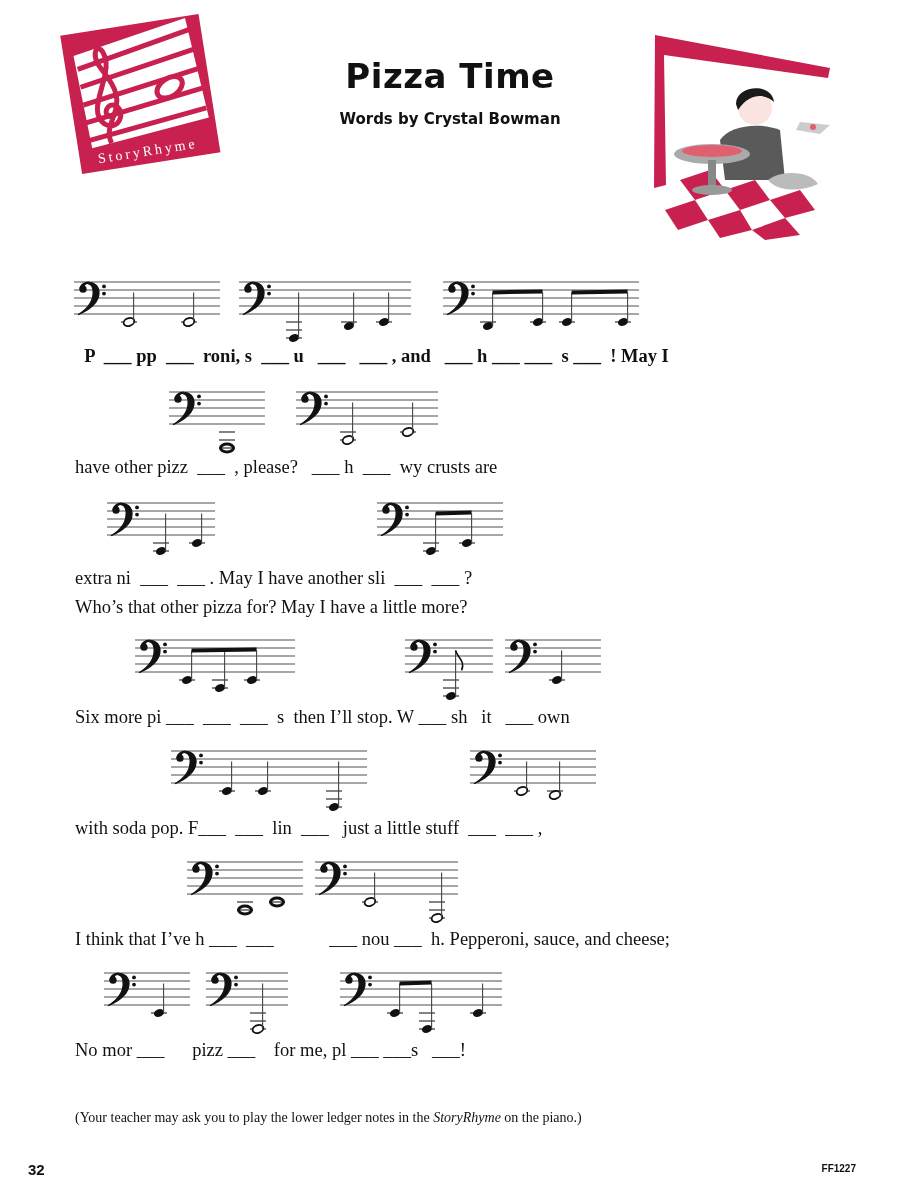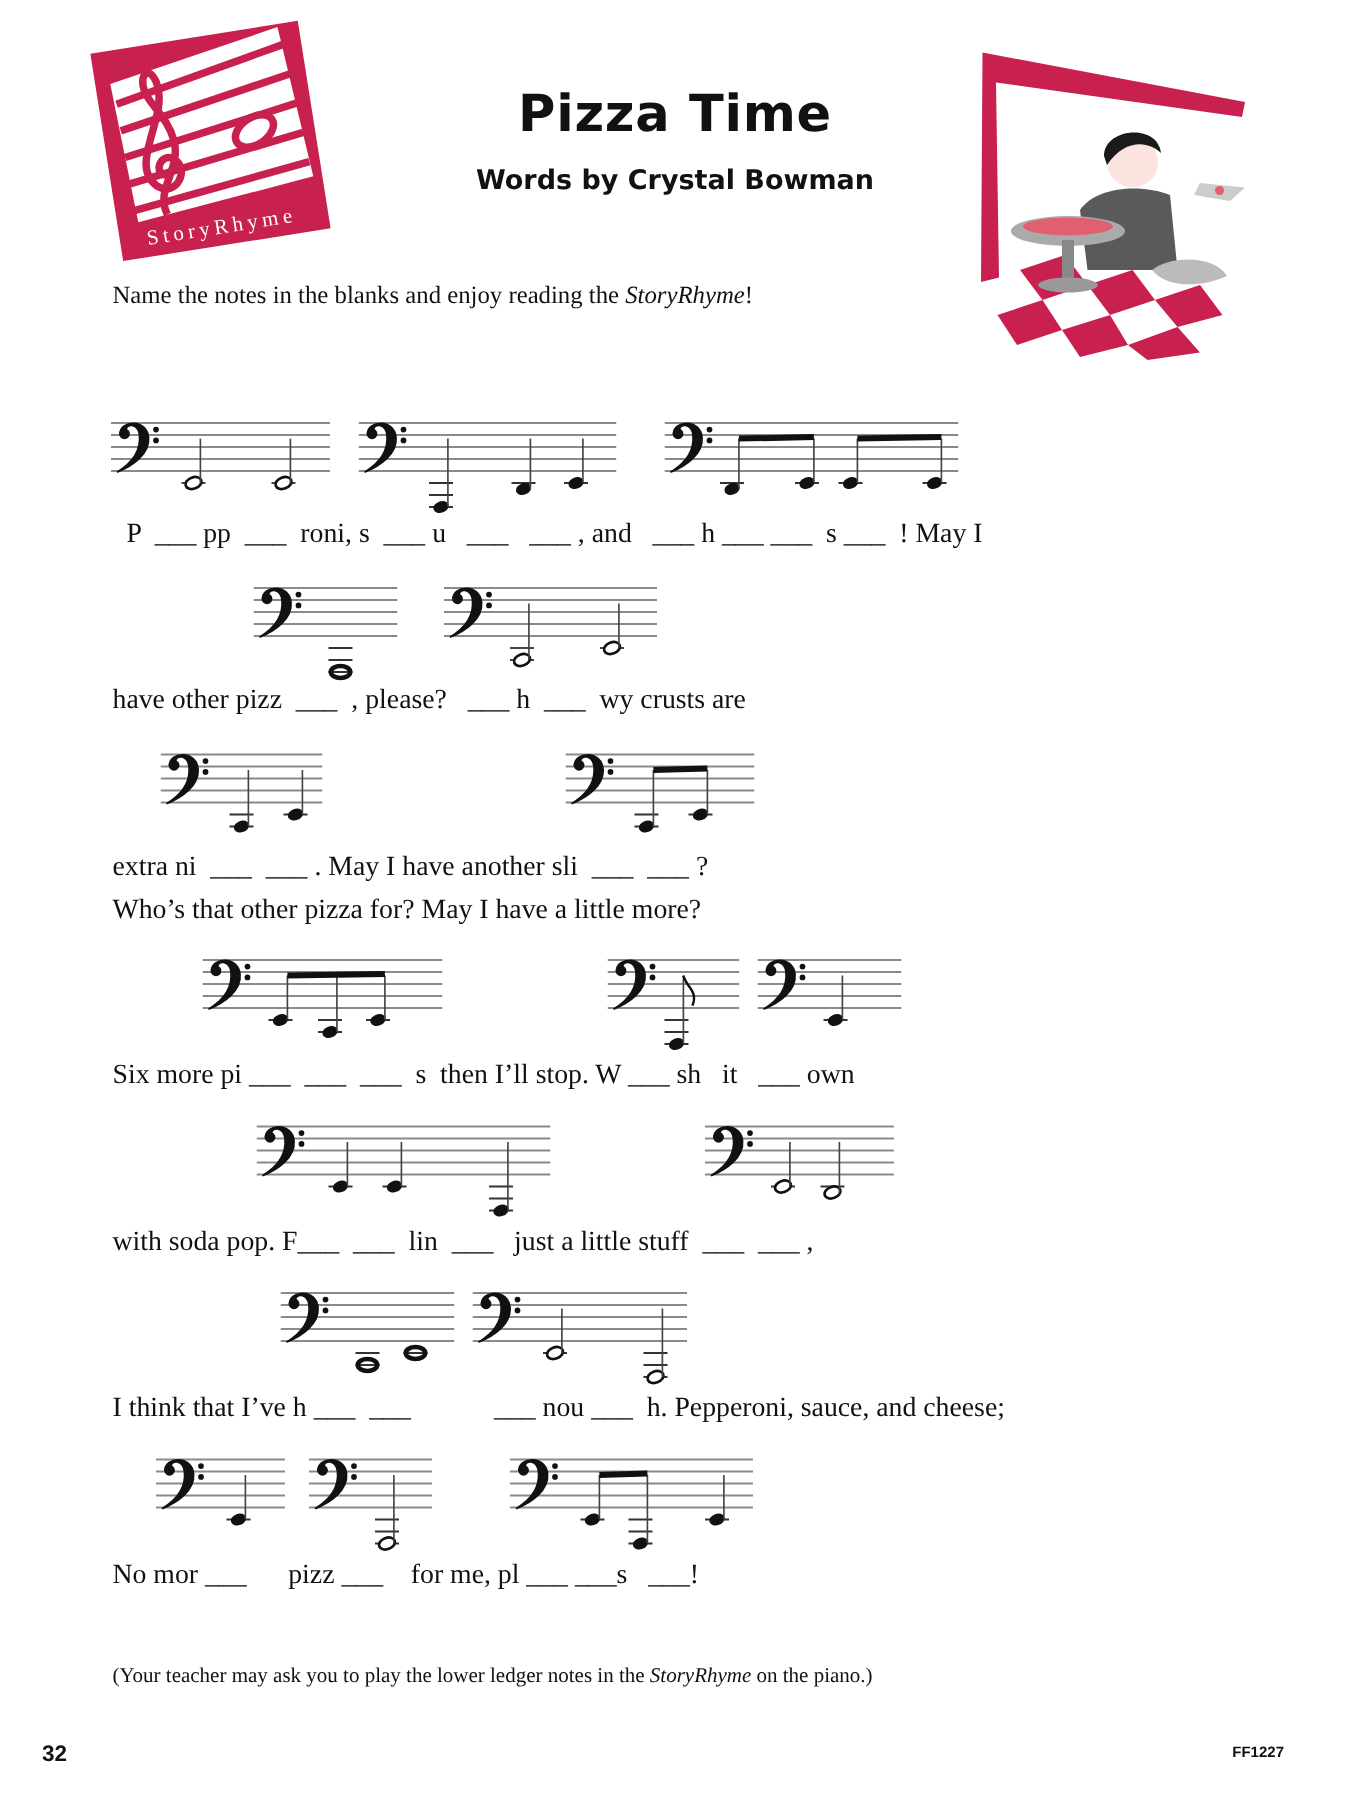--- a/index.html
+++ b/index.html
@@ -1,19 +1,19 @@
 <!DOCTYPE html>
 <html><head>
 <meta charset="utf-8">
 <style>
   html,body{margin:0;padding:0;background:#fff;}
   body{width:900px;height:1200px;position:relative;overflow:hidden;font-family:"Liberation Serif","DejaVu Serif",serif;color:#111;}
   .abs{position:absolute;}
   .title{left:0;width:900px;top:56px;text-align:center;font-family:"DejaVu Sans","Liberation Sans",sans-serif;font-weight:bold;font-size:34px;letter-spacing:0.5px;}
-  .subtitle{left:0;width:900px;top:110px;text-align:center;font-family:"DejaVu Sans","Liberation Sans",sans-serif;font-weight:bold;font-size:18px;}
+  .subtitle{left:0;width:900px;top:110px;text-align:center;font-family:"DejaVu Sans","Liberation Sans",sans-serif;font-weight:bold;font-size:15px;}
   .intro{left:75px;top:186px;font-size:16.5px;line-height:22px;}
   .intro i{font-style:italic;}
   .lyric{font-size:18.5px;white-space:pre;left:75px;}
   .staff{position:absolute;}
   .footer-note{left:75px;top:1110px;font-size:14px;}
   .page-num{left:28px;top:1161px;font-family:"Liberation Sans",sans-serif;font-weight:bold;font-size:15px;text-align:right;}
   .code{right:44px;top:1163px;font-family:"Liberation Sans",sans-serif;font-size:10px;font-weight:bold;}
   .logo{left:58px;top:10px;width:165px;height:165px;}
   .illus{left:650px;top:30px;width:190px;height:210px;}
 </style>
@@ -60,21 +60,20 @@
     <polygon points="150,92 180,95 170,104 146,100" fill="#ccc"></polygon>
     <circle cx="163" cy="97" r="3" fill="#e06070"></circle>
     <path d="M118,150 C130,140 160,140 168,154 C150,162 128,162 118,150 Z" fill="#bbb"></path>
   </svg>
 </div>
 
 <div class="abs title">Pizza Time</div>
 <div class="abs subtitle">Words by Crystal Bowman</div>
 
 <div class="abs intro">
-  <div><span>Name the notes in the blanks and enjoy reading the </span><i>StoryRhyme</i><span>!</span></div>
 </div>
 
 <div id="staves">
     <svg width="146" height="100" viewBox="0 0 146 100" class="staff" style="left: 74px; top: 272px;">
       <line x1="0" y1="10" x2="146" y2="10" stroke="#8a8a8a" stroke-width="1.3"></line>
       <line x1="0" y1="18" x2="146" y2="18" stroke="#8a8a8a" stroke-width="1.3"></line>
       <line x1="0" y1="26" x2="146" y2="26" stroke="#8a8a8a" stroke-width="1.3"></line>
       <line x1="0" y1="34" x2="146" y2="34" stroke="#8a8a8a" stroke-width="1.3"></line>
       <line x1="0" y1="42" x2="146" y2="42" stroke="#8a8a8a" stroke-width="1.3"></line>
       <g>
@@ -485,21 +484,21 @@
       <line x1="130" y1="50" x2="146" y2="50" stroke="#333" stroke-width="1.2"></line>
       <g>
         <ellipse cx="138" cy="50" rx="5.2" ry="3.8" fill="#111" transform="rotate(-20 138 50)"></ellipse>
         <line x1="142.6" y1="50" x2="142.6" y2="20.4" stroke="#444" stroke-width="1.1"></line>
       </g>
       <line x1="59.6" y1="20.4" x2="91.6" y2="19.4" stroke="#111" stroke-width="4"></line>
     </svg>
   </div>
 
 <div id="lyrics">
-    <div class="abs lyric" style="top: 346px;">  P  ___ pp  ___  roni, s  ___ u   ___   ___ , and   ___ h ___ ___  s ___  ! May I</div>
+    <div class="abs lyric" style="top: 346px; font-weight: bold;">  P  ___ pp  ___  roni, s  ___ u   ___   ___ , and   ___ h ___ ___  s ___  ! May I</div>
     <div class="abs lyric" style="top: 457px;">have other pizz  ___  , please?   ___ h  ___  wy crusts are</div>
     <div class="abs lyric" style="top: 568px;">extra ni  ___  ___ . May I have another sli  ___  ___ ?</div>
     <div class="abs lyric" style="top: 597px;">Who’s that other pizza for? May I have a little more?</div>
     <div class="abs lyric" style="top: 707px;">Six more pi ___  ___  ___  s  then I’ll stop. W ___ sh   it   ___ own</div>
     <div class="abs lyric" style="top: 818px;">with soda pop. F___  ___  lin  ___   just a little stuff  ___  ___ ,</div>
     <div class="abs lyric" style="top: 929px;">I think that I’ve h ___  ___            ___ nou ___  h. Pepperoni, sauce, and cheese;</div>
     <div class="abs lyric" style="top: 1040px;">No mor ___      pizz ___    for me, pl ___ ___s   ___!</div>
   </div>
 
 <div class="abs footer-note"><span>(Your teacher may ask you to play the lower ledger notes in the </span><i>StoryRhyme</i><span> on the piano.)</span></div>

